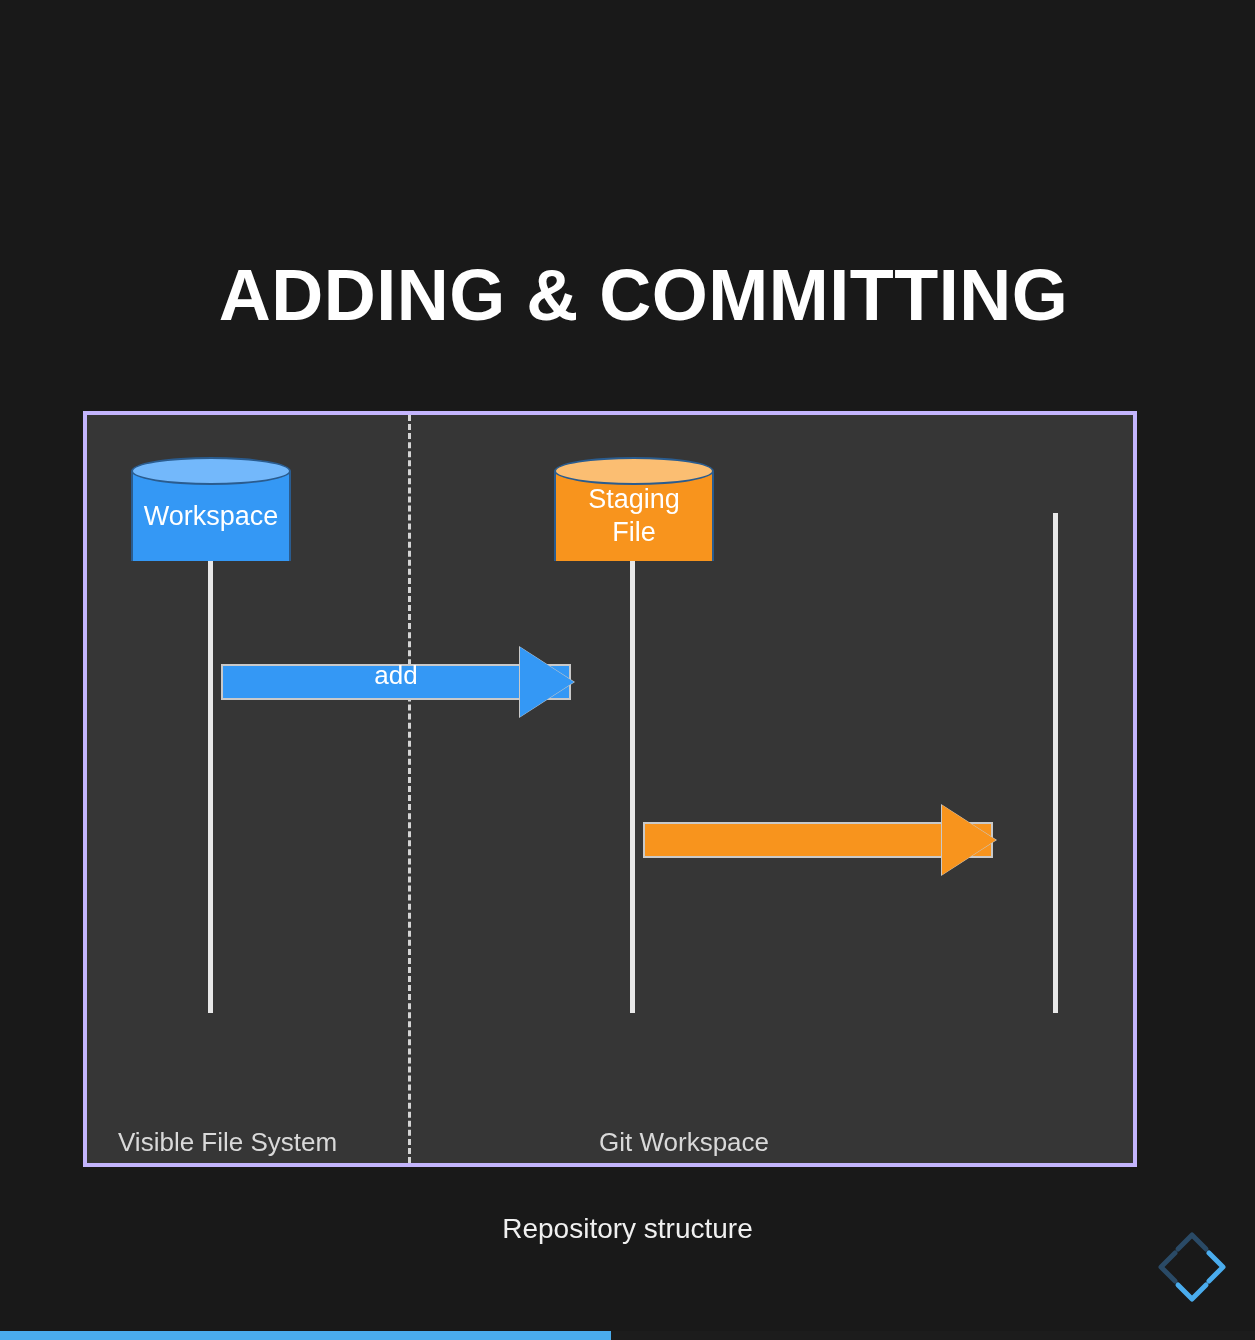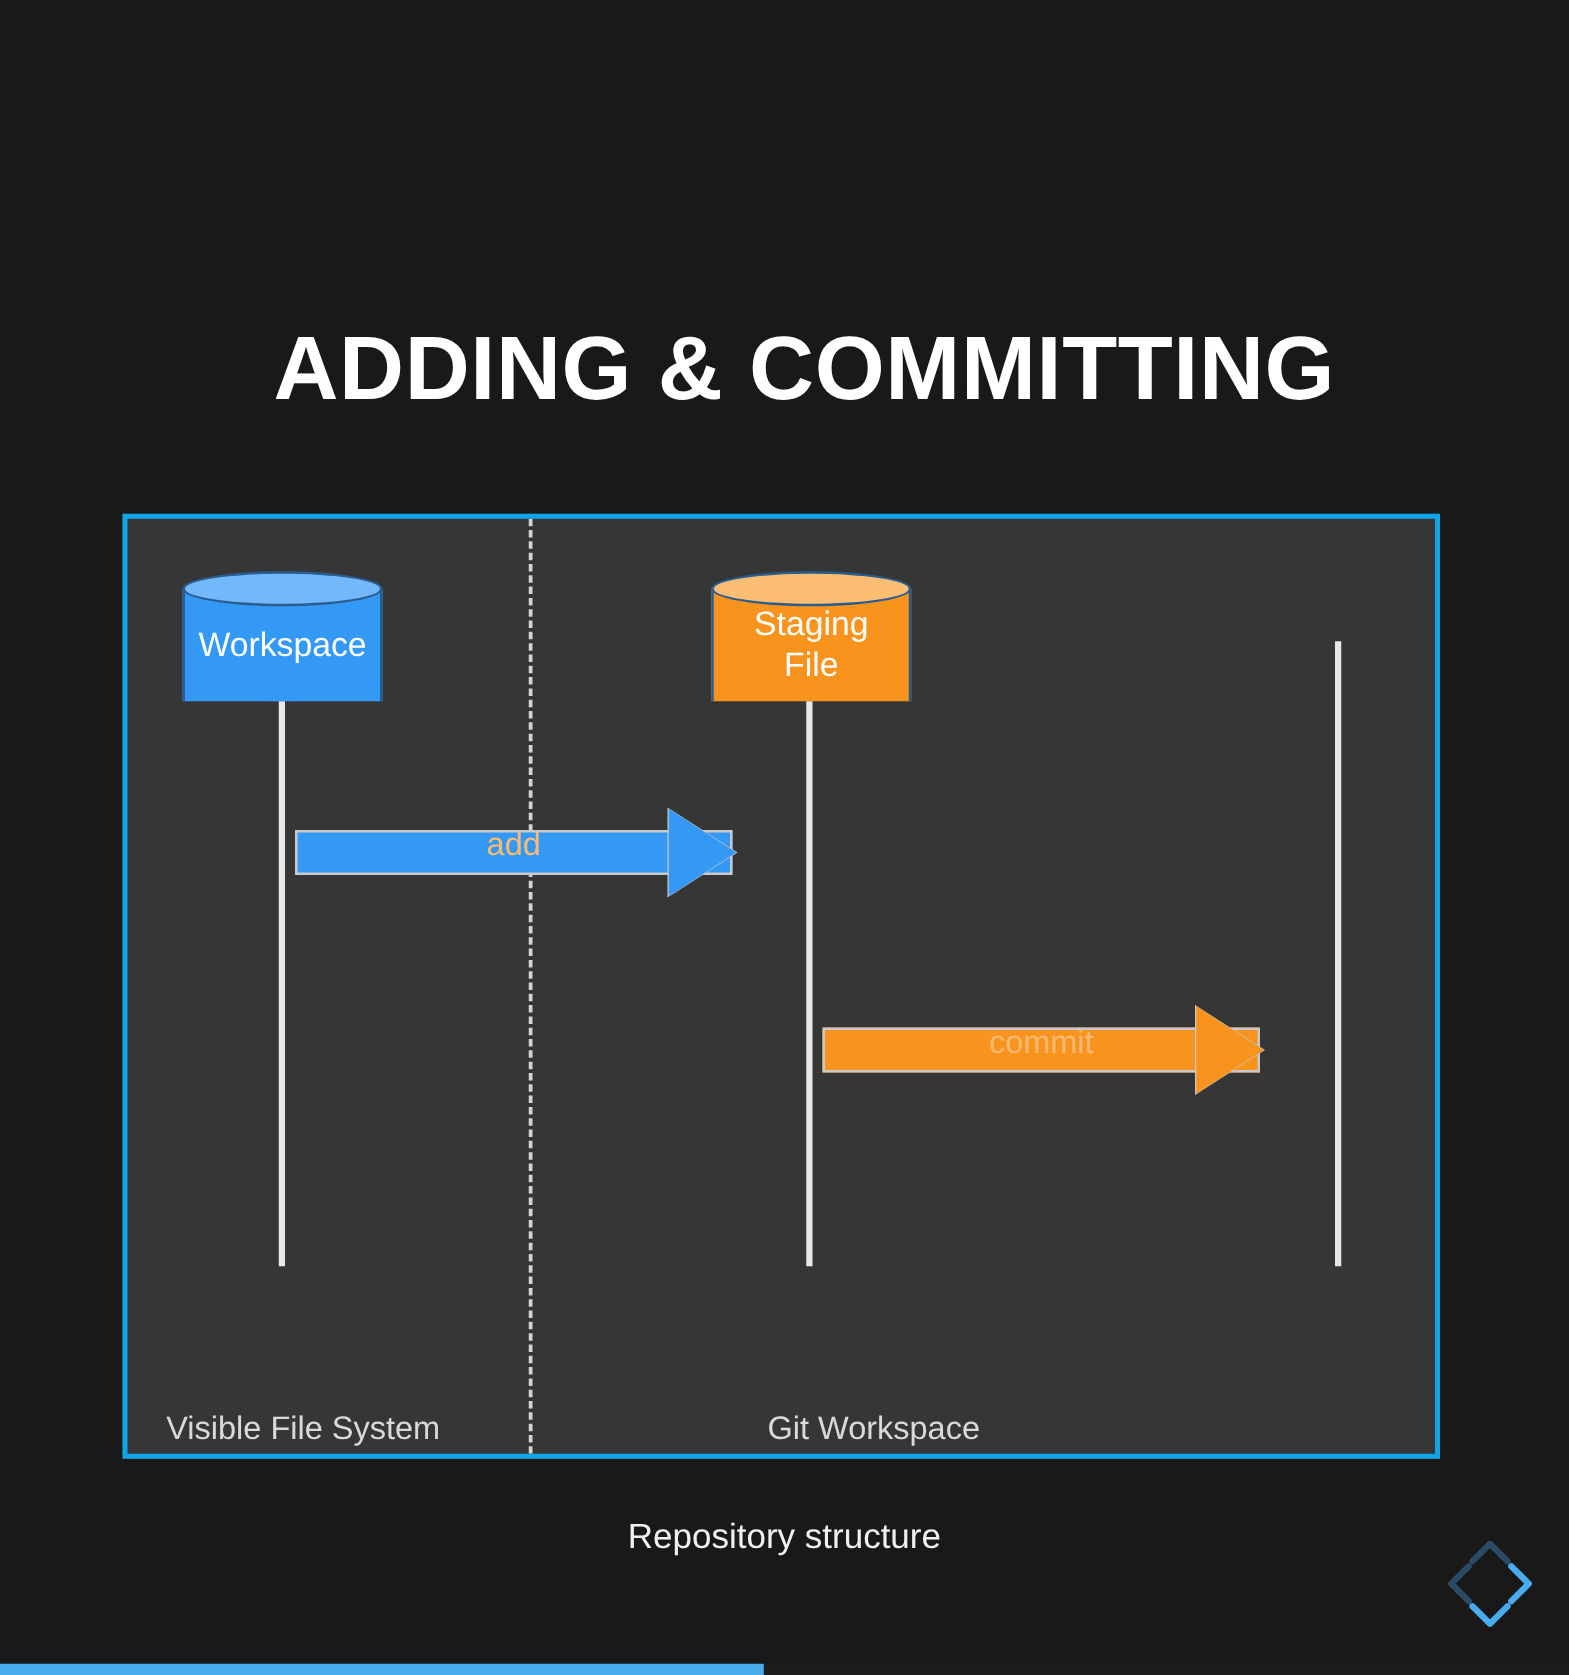--- a/index.html
+++ b/index.html
@@ -26,26 +26,26 @@
     font-size: 72px;
     font-weight: bold;
     letter-spacing: 0.5px;
     line-height: 1.1;
     padding-left: 16px;
   }
 
   
   .diagram-frame {
     position: absolute;
-    left: 98px;
+    left: 83px;
     top: 411px;
     width: 1054px;
     height: 756px;
     background: #363636;
-    border: 4px solid #0ea5e9;
+    border: 4px solid #c4b5fd;
     box-sizing: border-box;
     overflow: hidden;
   }
 
   
   .zone-divider {
     position: absolute;
     left: 321px;            
     top: 0px;
     width: 0px;
@@ -156,21 +156,21 @@
     border-bottom: 36px solid transparent;
     border-left-color: #c9c9c9;
   }
   .arw-label {
     position: absolute;
     top: 17px;
     height: 23px;
     display: flex;
     align-items: center;
     justify-content: center;
-    color: #fdba74;
+    color: #ffffff;
     font-size: 26px;
     z-index: 4;
   }
   .arrow-blue   .arw-shaft { background: #3498f5; }
   .arrow-orange .arw-shaft { background: #f8941d; }
 
   
   .zone-label {
     position: absolute;
     color: #d9d9d9;
@@ -247,21 +247,20 @@
     <div class="arw-shaft" style="width:350px;"></div>
     <div class="arw-head-outline" style="left:298px; border-left:56px solid #c9c9c9;"></div>
     <div class="arw-head" style="left:299px; border-left:54px solid #3498f5;"></div>
     <div class="arw-label" style="left:0; width:350px;">add</div>
   </div>
 
   <div class="block-arrow arrow-orange" style="left:556px; top:390px; width:399px;">
     <div class="arw-shaft" style="width:350px;"></div>
     <div class="arw-head-outline" style="left:298px; border-left:56px solid #c9c9c9;"></div>
     <div class="arw-head" style="left:299px; border-left:54px solid #f8941d;"></div>
-    <div class="arw-label" style="left:0; width:350px;">commit</div>
   </div>
 
   <div class="zone-label" style="left:13px; top:712px;">Visible File System</div>
   <div class="zone-label" style="left:494px; top:712px;">Git Workspace</div>
 
 </div>
 
 <div class="slide-caption">Repository structure</div>
 
 <div class="logo-mark">

